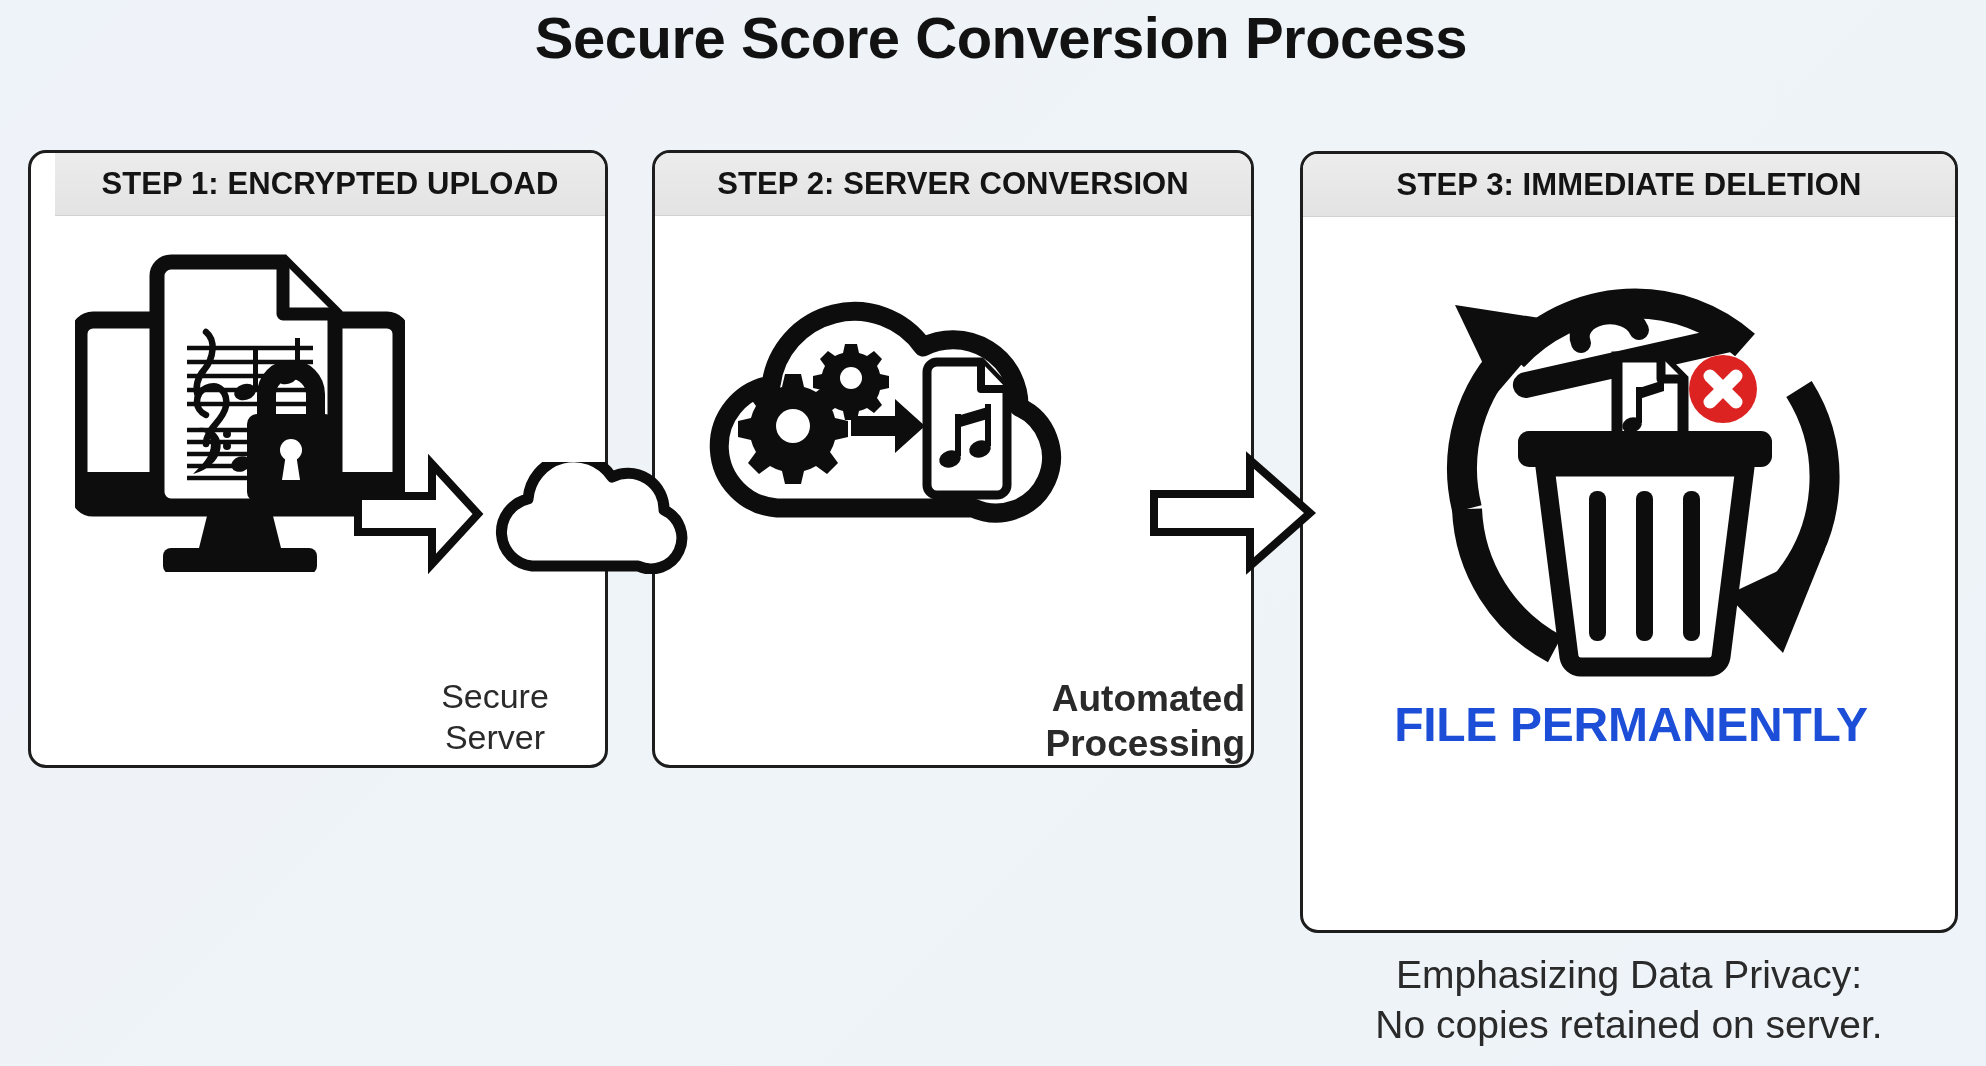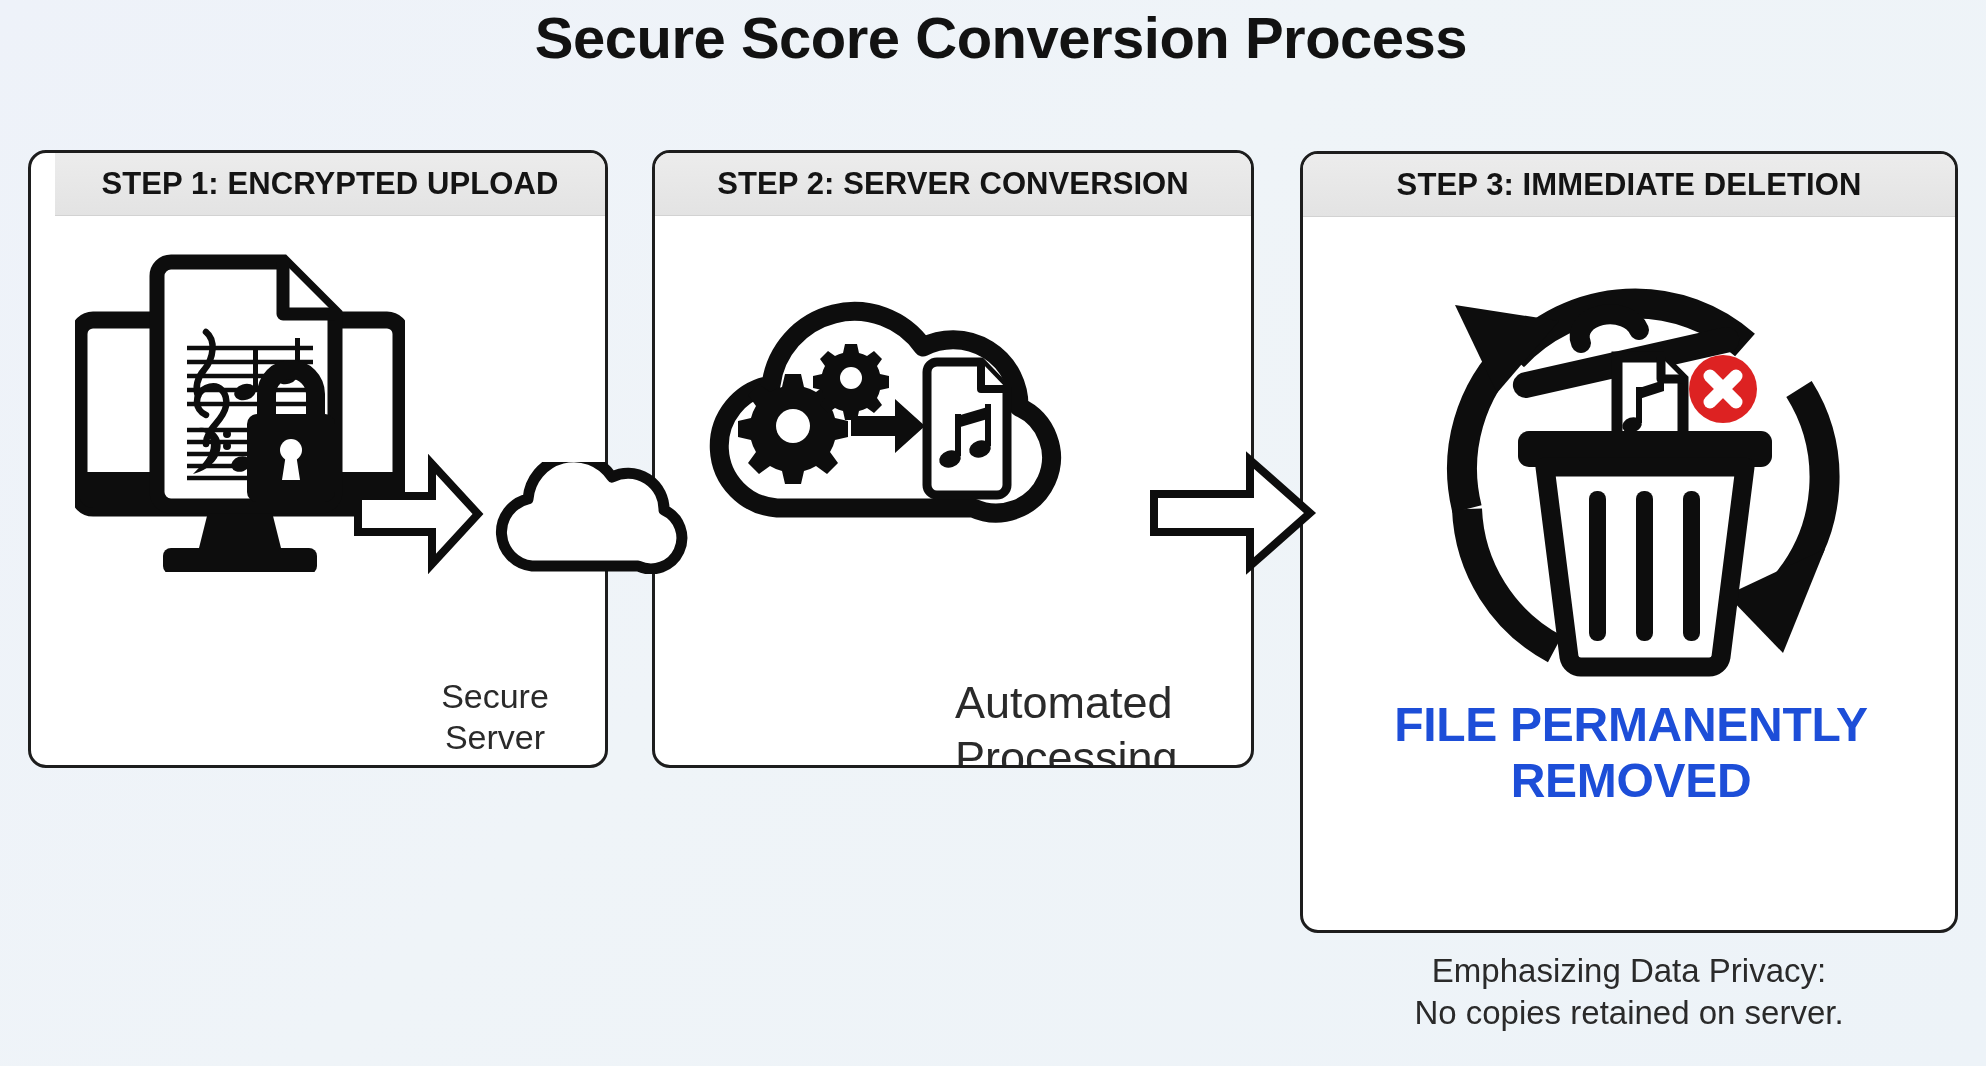--- a/index.html
+++ b/index.html
@@ -89,24 +89,25 @@
     left: 10px;
     top: 40px;
     width: 400px;
     height: 300px;
   }
   .caption-step2 {
     position: absolute;
     left: 300px;
     top: 460px;
     width: 290px;
-    text-align: left;
-    font-size: 45px;
+    text-align: right;
+    font-size: 37px;
     line-height: 1.22;
     color: #2a2a2a;
+    font-weight: bold;
   }
 
   
   .icon-step3 {
     position: absolute;
     left: 90px;
     top: 22px;
     width: 480px;
     height: 450px;
   }
@@ -132,21 +133,21 @@
   .cloud-1  { left: 484px;  top: 462px; width: 204px; height: 112px; }
   .arrow-2  { left: 1148px; top: 450px; width: 170px; height: 126px; }
 
   
   .footer-note {
     position: absolute;
     left: 1300px;
     top: 950px;
     width: 658px;
     text-align: center;
-    font-size: 33px;
+    font-size: 39px;
     line-height: 1.28;
     color: #2a2a2a;
   }
   .footer-line { display: block; }
 </style>
 </head>
 <body>
 
 <div class="page-title">Secure Score Conversion Process</div>
 
@@ -313,21 +314,20 @@
         <circle cx="330" cy="150" r="34" fill="#dd2222"></circle>
         <g stroke="#ffffff" stroke-width="13" stroke-linecap="round">
           <line x1="317" y1="137" x2="343" y2="163"></line>
           <line x1="343" y1="137" x2="317" y2="163"></line>
         </g>
       </svg>
     </div>
 
     <div class="removed-text">
       <span class="footer-line">FILE PERMANENTLY</span>
-      <span class="footer-line">REMOVED</span>
     </div>
   </div>
 </div>
 
 <div class="connector arrow-1">
   <svg viewBox="0 0 132 120" width="132" height="120">
     <path d="M6 42 h74 v-32 l46 50 l-46 50 v-32 h-74 z" fill="#ffffff" stroke="#0d0d0d" stroke-width="8" stroke-linejoin="miter"></path>
   </svg>
 </div>
 

